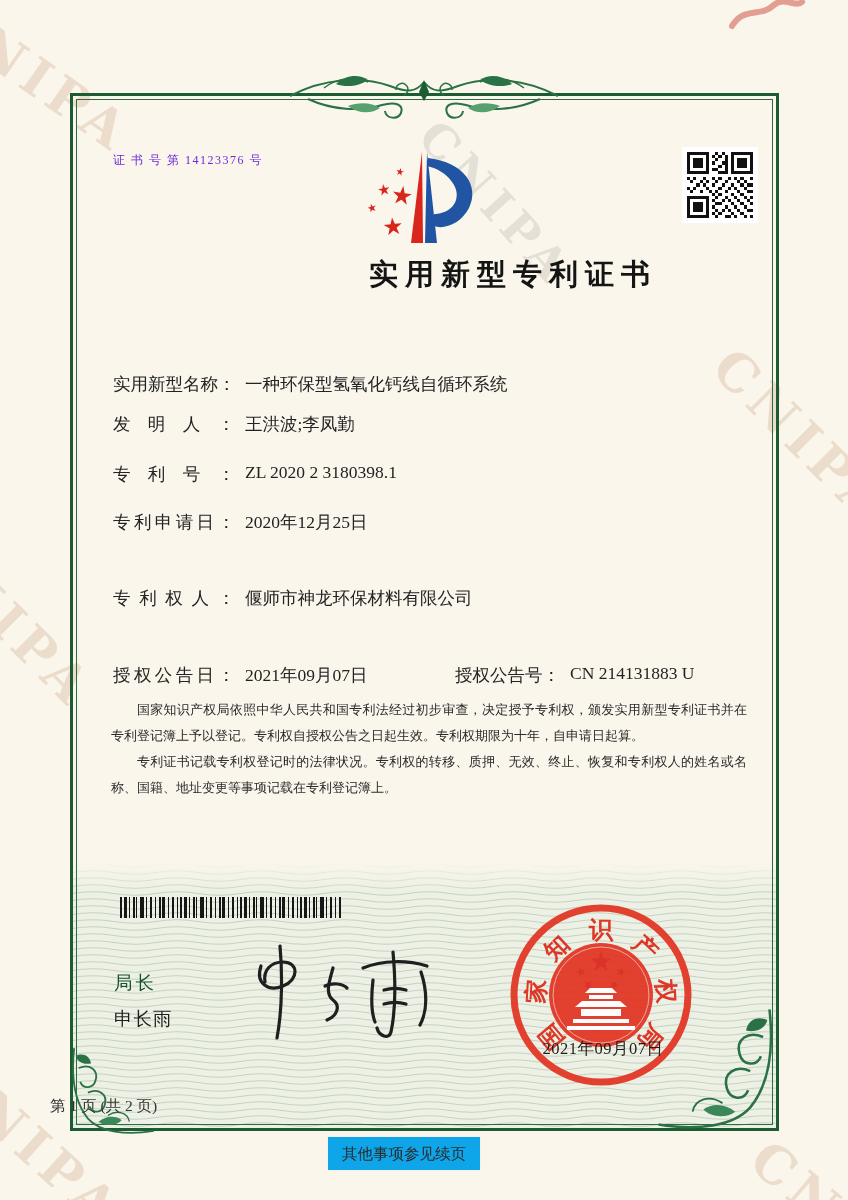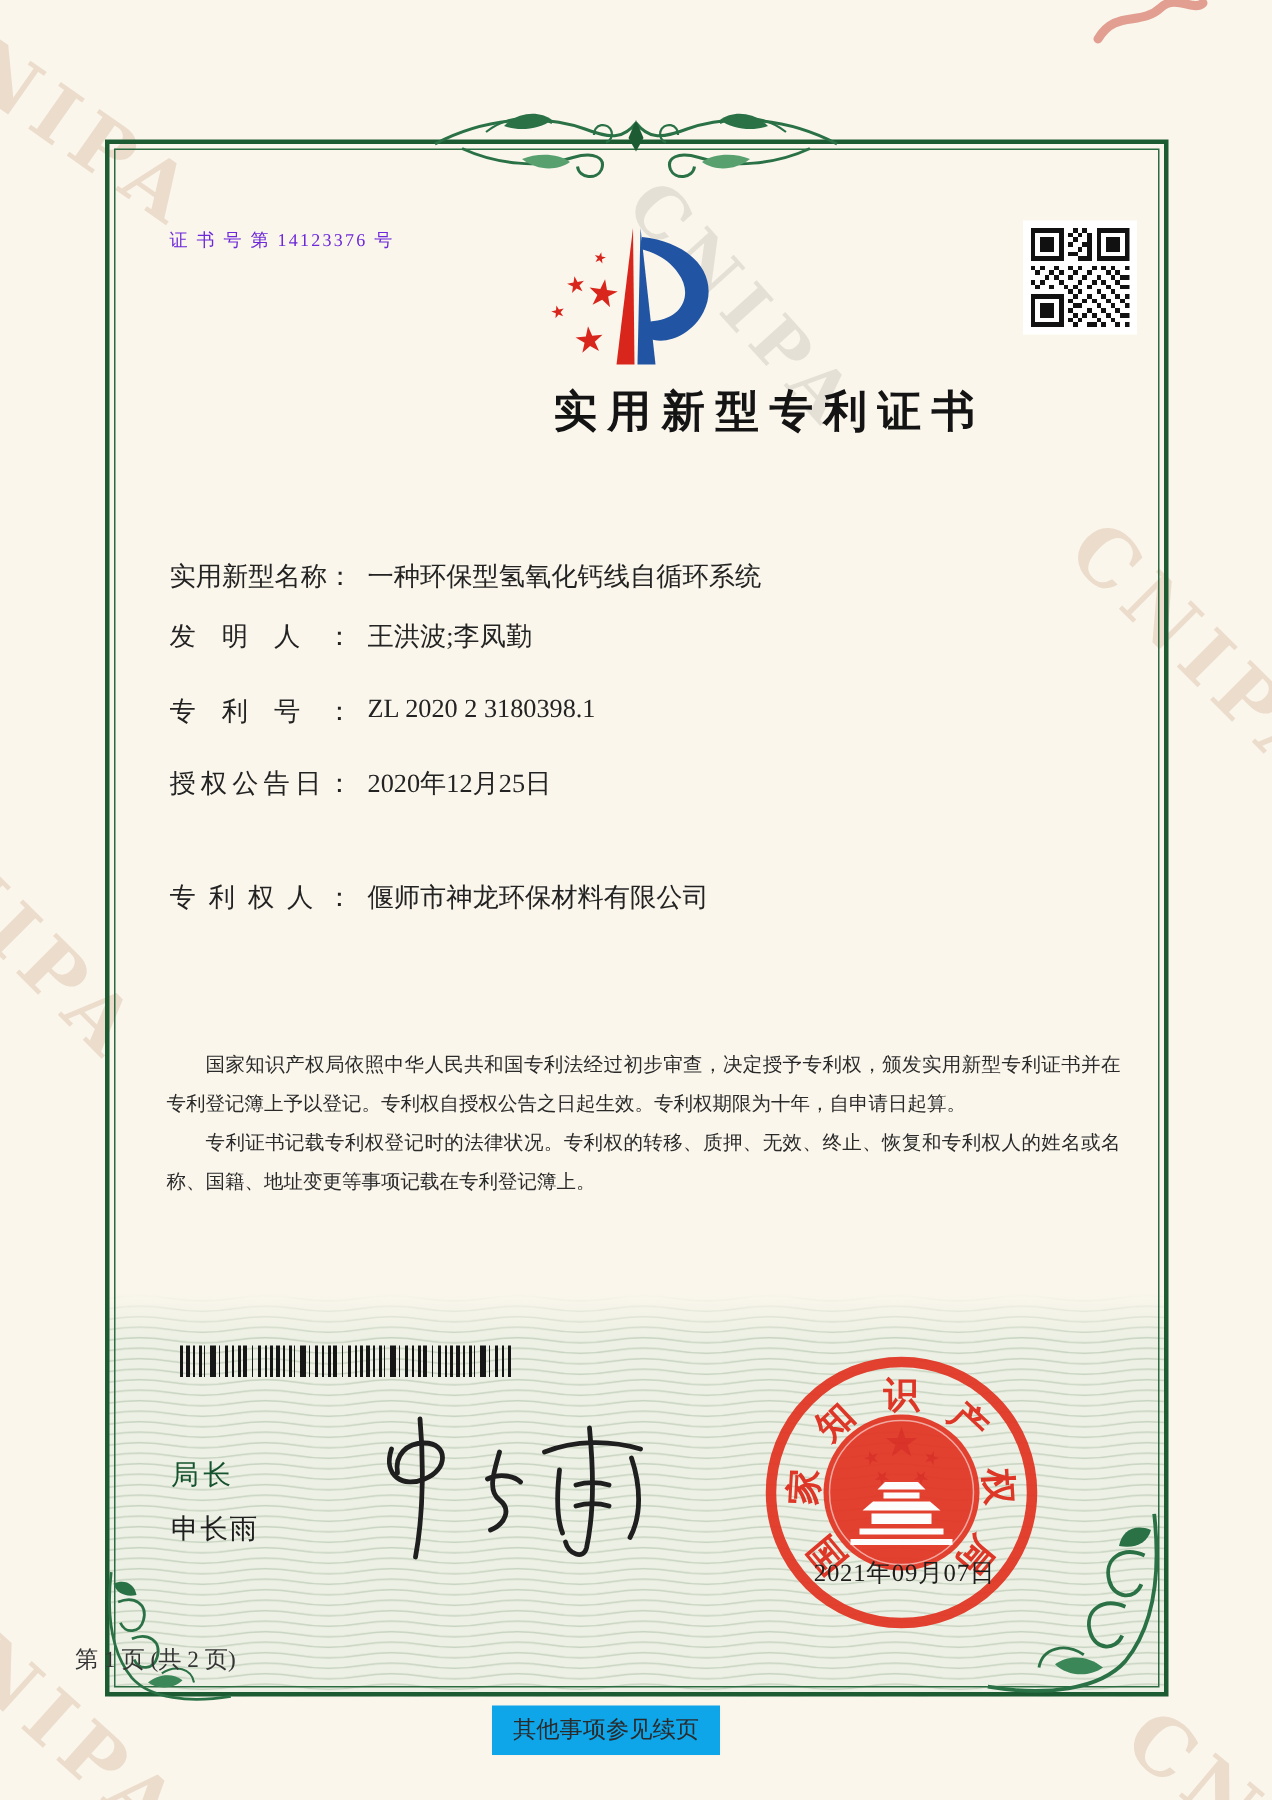--- a/index.html
+++ b/index.html
@@ -207,24 +207,30 @@
   <div class="row r1">
     <span class="lbl">实用新型名称：</span><span class="val">一种环保型氢氧化钙线自循环系统</span>
   </div>
   <div class="row r2">
     <span class="lbl">发明人：</span><span class="val">王洪波;李凤勤</span>
   </div>
   <div class="row r3">
     <span class="lbl">专利号：</span><span class="val">ZL 2020 2 3180398.1</span>
   </div>
   <div class="row r4">
-    <span class="lbl">授权公告日：</span><span class="val">2020年12月25日</span>
+    <span class="lbl">专利申请日：</span><span class="val">2020年12月25日</span>
   </div>
   <div class="row r5">
     <span class="lbl">专利权人：</span><span class="val">偃师市神龙环保材料有限公司</span>
+  </div>
+  <div class="row r7">
+    <span class="lbl">授权公告日：</span><span class="val">2021年09月07日</span>
+    <span class="grant2">
+      <span class="lbl">授权公告号：</span><span class="val">CN 214131883 U</span>
+    </span>
   </div>
 
   <div class="body-text">
     <p>国家知识产权局依照中华人民共和国专利法经过初步审查，决定授予专利权，颁发实用新型专利证书并在专利登记簿上予以登记。专利权自授权公告之日起生效。专利权期限为十年，自申请日起算。</p>
     <p>专利证书记载专利权登记时的法律状况。专利权的转移、质押、无效、终止、恢复和专利权人的姓名或名称、国籍、地址变更等事项记载在专利登记簿上。</p>
   </div>
 
   <div class="barcode"></div>
 
   <div class="issuer-title">局长</div>

